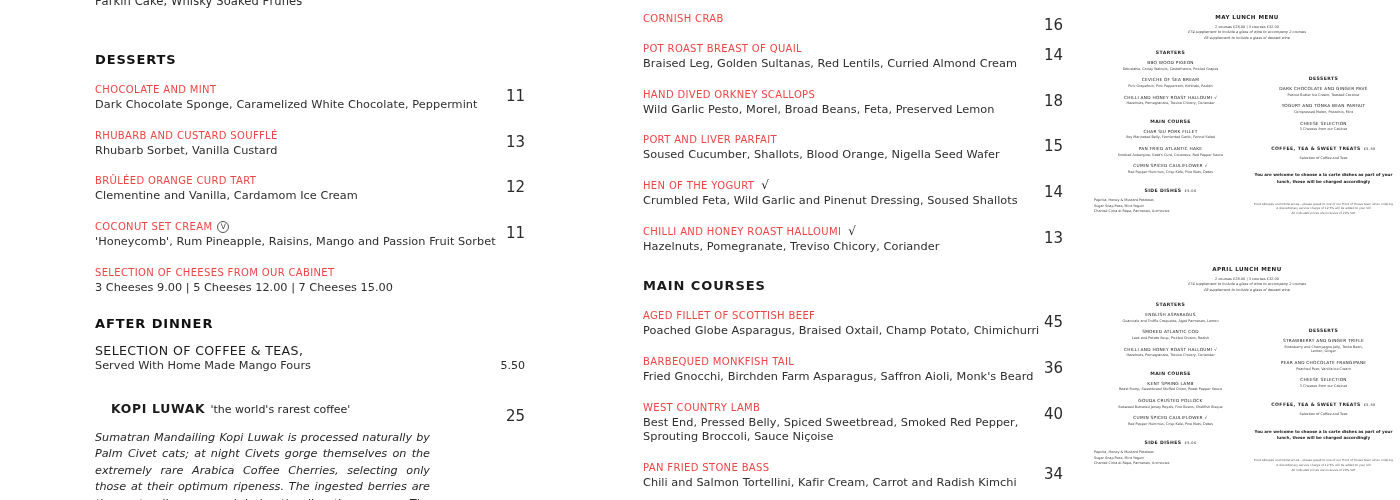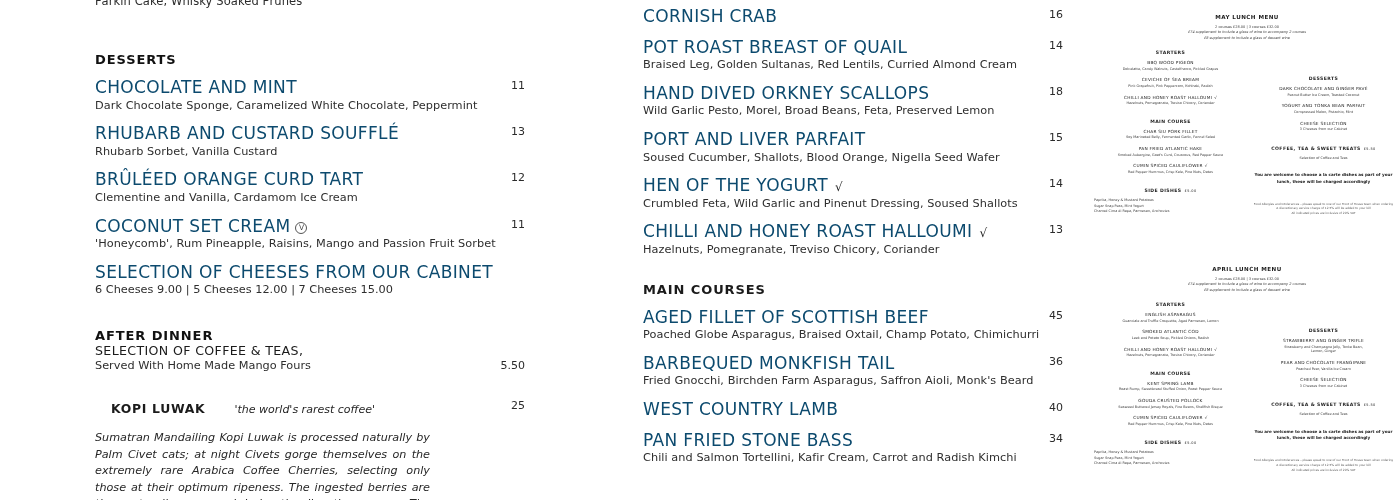--- a/index.html
+++ b/index.html
@@ -39,38 +39,38 @@
     font-weight: 700;
     letter-spacing: .9px;
     color: #111;
     margin: 0;
   }
   .dish {
     position: relative;
     margin-top: 11px;
   }
   .dish-title {
-    font-size: 17px;
+    font-size: 10px;
     letter-spacing: .35px;
-    color: #0c4a6e;
+    color: #ef4444;
     line-height: 1.15;
     display: inline;
   }
   .dish-desc {
     font-size: 11.3px;
     color: #2e2e2e;
     letter-spacing: .05px;
     line-height: 1.3;
     margin-top: 1px;
   }
   .price {
     position: absolute;
     right: 20px;
-    top: 1px;
-    font-size: 11px;
+    top: 9px;
+    font-size: 15px;
     color: #2b2b2b;
   }
   .veg-circle {
     display: inline-block;
     width: 10px;
     height: 10px;
     border: 1px solid #555;
     border-radius: 50%;
     font-size: 7.5px;
     line-height: 10px;
@@ -86,43 +86,42 @@
     font-size: 12px;
     color: #1b1b1b;
     vertical-align: 0px;
   }
   .cheese-line {
     font-size: 11.3px;
     color: #2e2e2e;
     margin-top: 1px;
   }
 
-  .after-head { margin-top: 32px; }
-  .coffee-block { position: relative; }
+  .after-head { margin-top: 22px; }
+  .coffee-block { margin-top: 12px; position: relative; }
   .coffee-l1 { font-size: 12.6px; letter-spacing: .35px; }
   .coffee-l2 { font-size: 11.3px; color: #2e2e2e; margin-top: 1px; }
   .coffee-price {
     position: absolute; right: 20px; top: 16px;
     font-size: 11px; color: #2b2b2b;
   }
 
   .kopi-row {
     position: relative;
     margin-top: 26px;
   }
   .kopi-name {
     font-size: 12.4px;
     font-weight: 700;
     letter-spacing: .7px;
     margin-left: 16px;
   }
   .kopi-tag {
     font-size: 11px;
-    font-style: italic;
-    margin-left: 24px;
+    margin-left: 0;
     color: #262626;
   }
   .kopi-body {
     margin-top: 13px;
     font-size: 11.2px;
     font-style: italic;
     line-height: 1.47;
     color: #262626;
     width: 335px;
     text-align: justify;
@@ -227,21 +226,21 @@
 
     <div id="left-desserts">
         <div class="dish"><span class="dish-title">CHOCOLATE AND MINT</span><span class="price">11</span><div class="dish-desc">Dark Chocolate Sponge, Caramelized White Chocolate, Peppermint</div></div>
         <div class="dish"><span class="dish-title">RHUBARB AND CUSTARD SOUFFLÉ</span><span class="price">13</span><div class="dish-desc">Rhubarb Sorbet, Vanilla Custard</div></div>
         <div class="dish"><span class="dish-title">BRÛLÉED ORANGE CURD TART</span><span class="price">12</span><div class="dish-desc">Clementine and Vanilla, Cardamom Ice Cream</div></div>
         <div class="dish"><span class="dish-title">COCONUT SET CREAM</span><span class="veg-circle">V</span><span class="price">11</span><div class="dish-desc">'Honeycomb', Rum Pineapple, Raisins, Mango and Passion Fruit Sorbet</div></div>
       </div>
 
     <div class="dish">
       <span class="dish-title">SELECTION OF CHEESES FROM OUR CABINET</span>
-      <div class="cheese-line">6 Cheeses 9.00  |  5 Cheeses 12.00  |  7 Cheeses 15.00</div>
+      <div class="cheese-line">3 Cheeses 9.00  |  5 Cheeses 12.00  |  7 Cheeses 15.00</div>
     </div>
 
     <div class="sec-head after-head">AFTER DINNER</div>
 
     <div class="coffee-block">
       <div class="coffee-l1">SELECTION OF COFFEE &amp; TEAS,</div>
       <div class="coffee-l2">Served With Home Made Mango Fours</div>
       <div class="coffee-price">5.50</div>
     </div>
 
@@ -263,21 +262,21 @@
         <div class="dish"><span class="dish-title">PORT AND LIVER PARFAIT</span><span class="price">15</span><div class="dish-desc">Soused Cucumber, Shallots, Blood Orange, Nigella Seed Wafer</div></div>
         <div class="dish"><span class="dish-title">HEN OF THE YOGURT</span><span class="tick">√</span><span class="price">14</span><div class="dish-desc">Crumbled Feta, Wild Garlic and Pinenut Dressing, Soused Shallots</div></div>
         <div class="dish"><span class="dish-title">CHILLI AND HONEY ROAST HALLOUMI</span><span class="tick">√</span><span class="price">13</span><div class="dish-desc">Hazelnuts, Pomegranate, Treviso Chicory, Coriander</div></div>
       </div>
 
     <div class="mid-sec-head">MAIN COURSES</div>
 
     <div id="mid-mains">
         <div class="dish"><span class="dish-title">AGED FILLET OF SCOTTISH BEEF</span><span class="price">45</span><div class="dish-desc">Poached Globe Asparagus, Braised Oxtail, Champ Potato, Chimichurri</div></div>
         <div class="dish"><span class="dish-title">BARBEQUED MONKFISH TAIL</span><span class="price">36</span><div class="dish-desc">Fried Gnocchi, Birchden Farm Asparagus, Saffron Aioli, Monk's Beard</div></div>
-        <div class="dish"><span class="dish-title">WEST COUNTRY LAMB</span><span class="price">40</span></div>
+        <div class="dish"><span class="dish-title">WEST COUNTRY LAMB</span><span class="price">40</span><div class="dish-desc">Best End, Pressed Belly, Spiced Sweetbread, Smoked Red Pepper,<br>Sprouting Broccoli, Sauce Niçoise</div></div>
         <div class="dish"><span class="dish-title">PAN FRIED STONE BASS</span><span class="price">34</span><div class="dish-desc">Chili and Salmon Tortellini, Kafir Cream, Carrot and Radish Kimchi</div></div>
       </div>
 
   </div>
 
   <div class="thumb thumb-may" id="thumb-0">
       <div class="t-title">MAY LUNCH MENU</div>
       <div class="t-sub">
         <div class="plain">2 courses £28.00  |  3 courses £32.00</div>
         <div>£74 supplement to include a glass of wine to accompany 2 courses</div>

